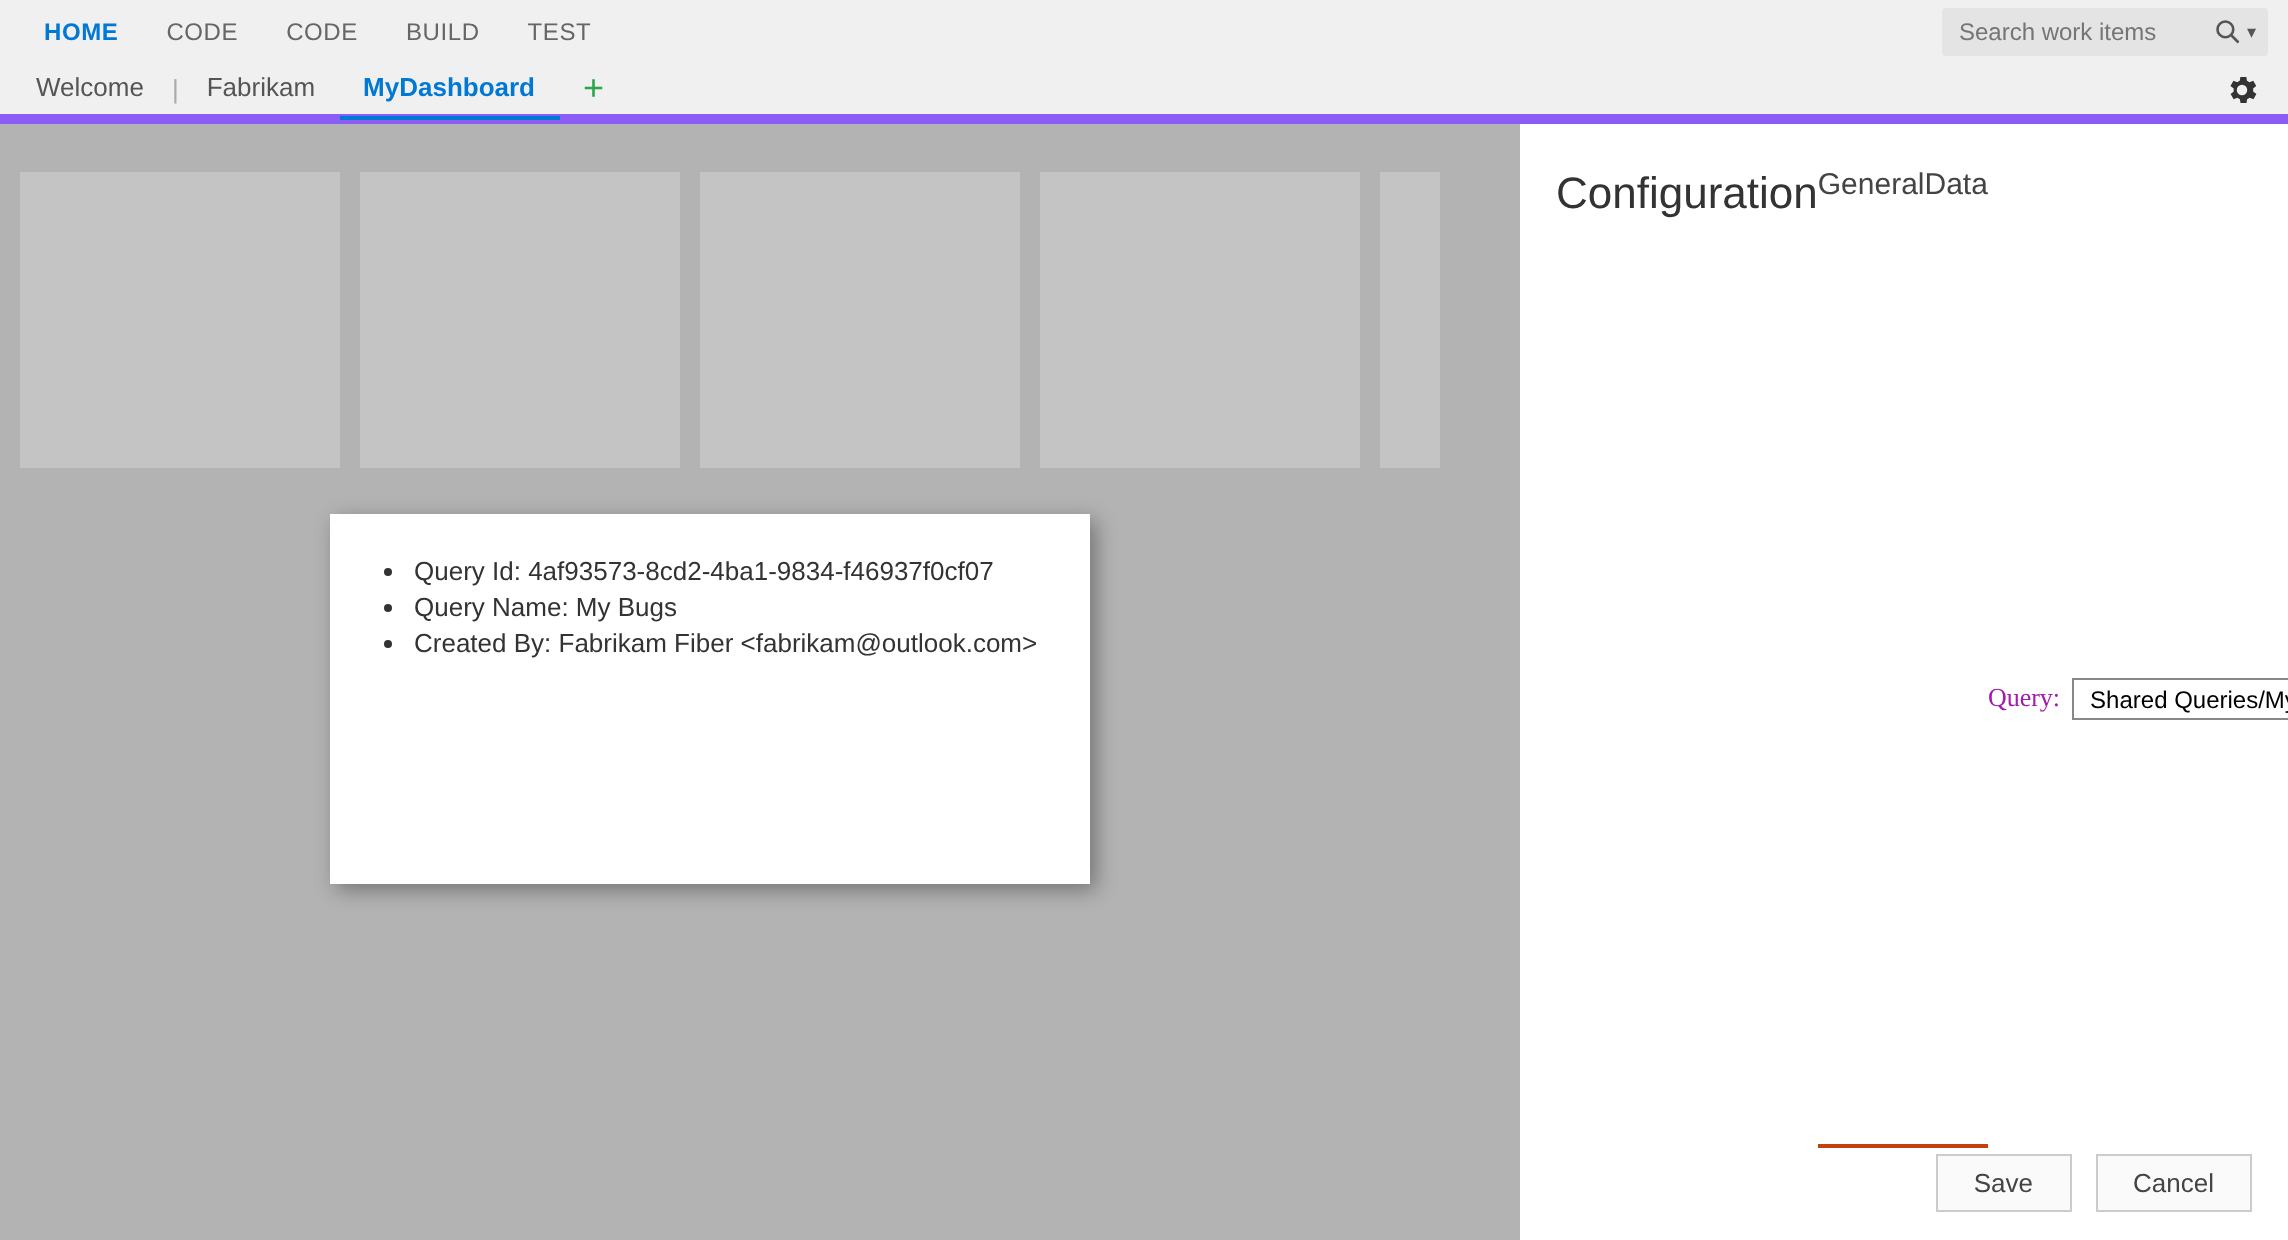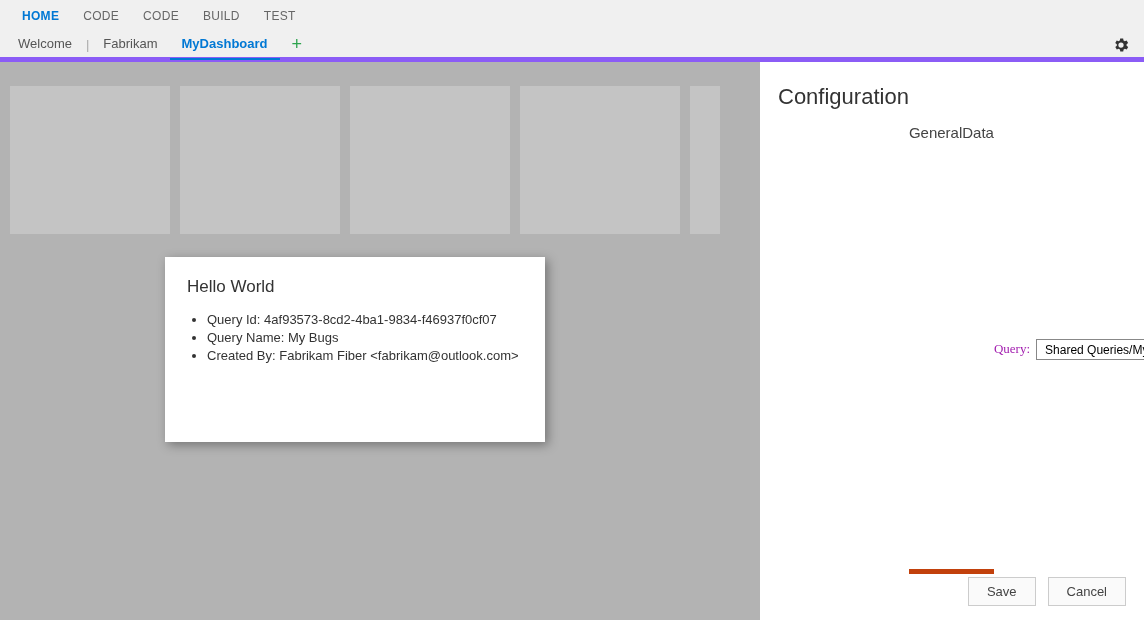--- a/index.html
+++ b/index.html
@@ -145,23 +145,22 @@
     .config-title {
       font-size: 22px;
       font-weight: 400;
       color: #333;
       margin-bottom: 50px;
     }
     .section-header {
       font-size: 15px;
       color: #444;
       padding-bottom: 8px;
-      border-bottom: 5px solid #c2410c;
+      border-bottom: 2px solid #c2410c;
       margin-bottom: 30px;
-      margin-top: 40px;
     }
     .query-row {
       display: flex;
       align-items: center;
       gap: 6px;
       margin-top: 10px;
     }
     .query-label {
       font-size: 13px;
       color: #a21caf;
@@ -193,20 +192,30 @@
   </style>
 </head>
 <body>
 
 <div class="topbar">
   <div class="nav-item active">HOME</div>
   <div class="nav-item">CODE</div>
   <div class="nav-item">CODE</div>
   <div class="nav-item">BUILD</div>
   <div class="nav-item">TEST</div>
+  <div class="search-wrap">
+    <input class="search-input" placeholder="Search work items" style="">
+    <span class="search-icon">
+      <svg width="14" height="14" viewBox="0 0 16 16">
+          <circle cx="6.5" cy="6.5" r="4.5" fill="none" stroke="#555" stroke-width="1.5"></circle>
+          <line x1="10" y1="10" x2="14" y2="14" stroke="#555" stroke-width="1.5"></line>
+        </svg>
+      <span style="font-size:9px;">▾</span>
+    </span>
+  </div>
 </div>
 
 <div class="subbar">
   <div class="tab">Welcome</div>
   <span class="sep">|</span>
   <div class="tab">Fabrikam</div>
   <div class="tab active">MyDashboard</div>
   <div class="plus-tab">+</div>
   <div class="gear">
     <svg width="18" height="18" viewBox="0 0 24 24" fill="#333">
@@ -218,21 +227,20 @@
 <div class="content-area">
   <div class="dashboard">
     <div class="tile-row">
       <div class="tile"></div>
       <div class="tile"></div>
       <div class="tile"></div>
       <div class="tile"></div>
       <div class="tile"></div>
     </div>
     <div class="popup">
-      <h3>Hello World</h3>
       <ul>
         <li>Query Id: 4af93573-8cd2-4ba1-9834-f46937f0cf07</li>
         <li>Query Name: My Bugs</li>
         <li>Created By: Fabrikam Fiber &lt;fabrikam@outlook.com&gt;</li>
       </ul>
     </div>
   </div>
 
   <div class="config-panel">
     <div class="config-title">Configuration</div>

